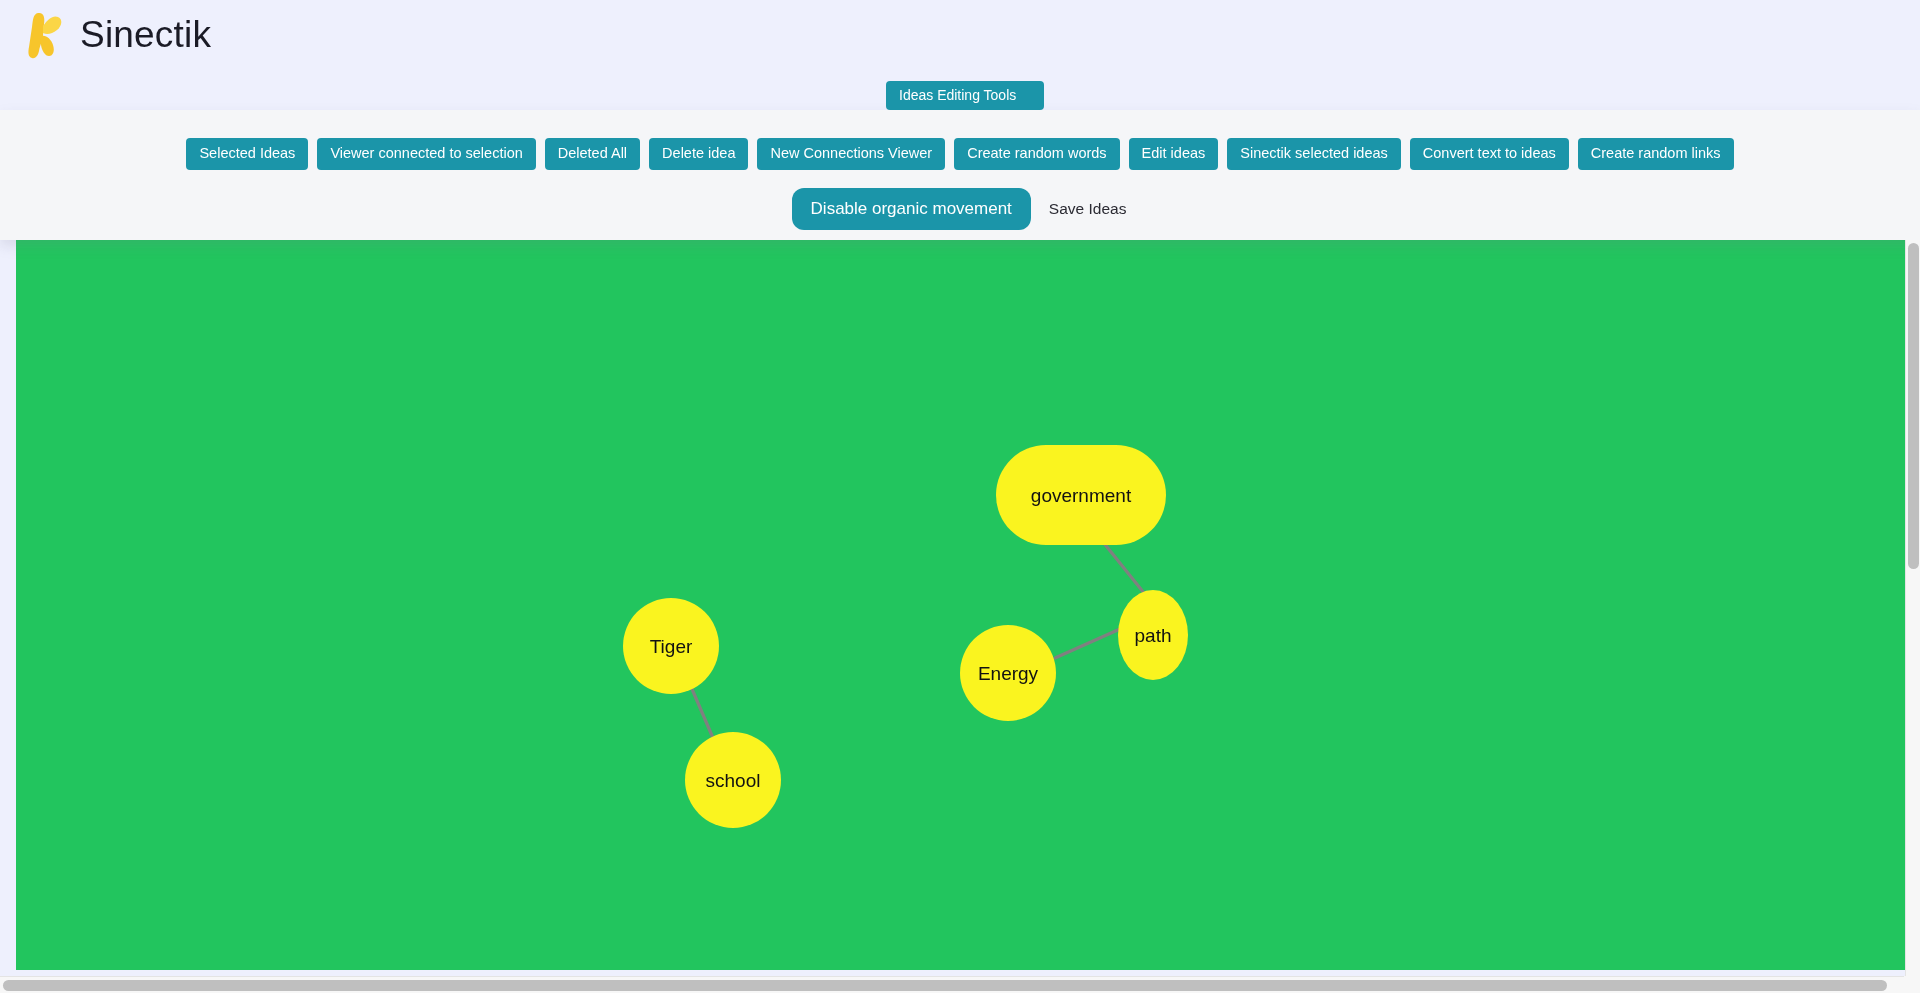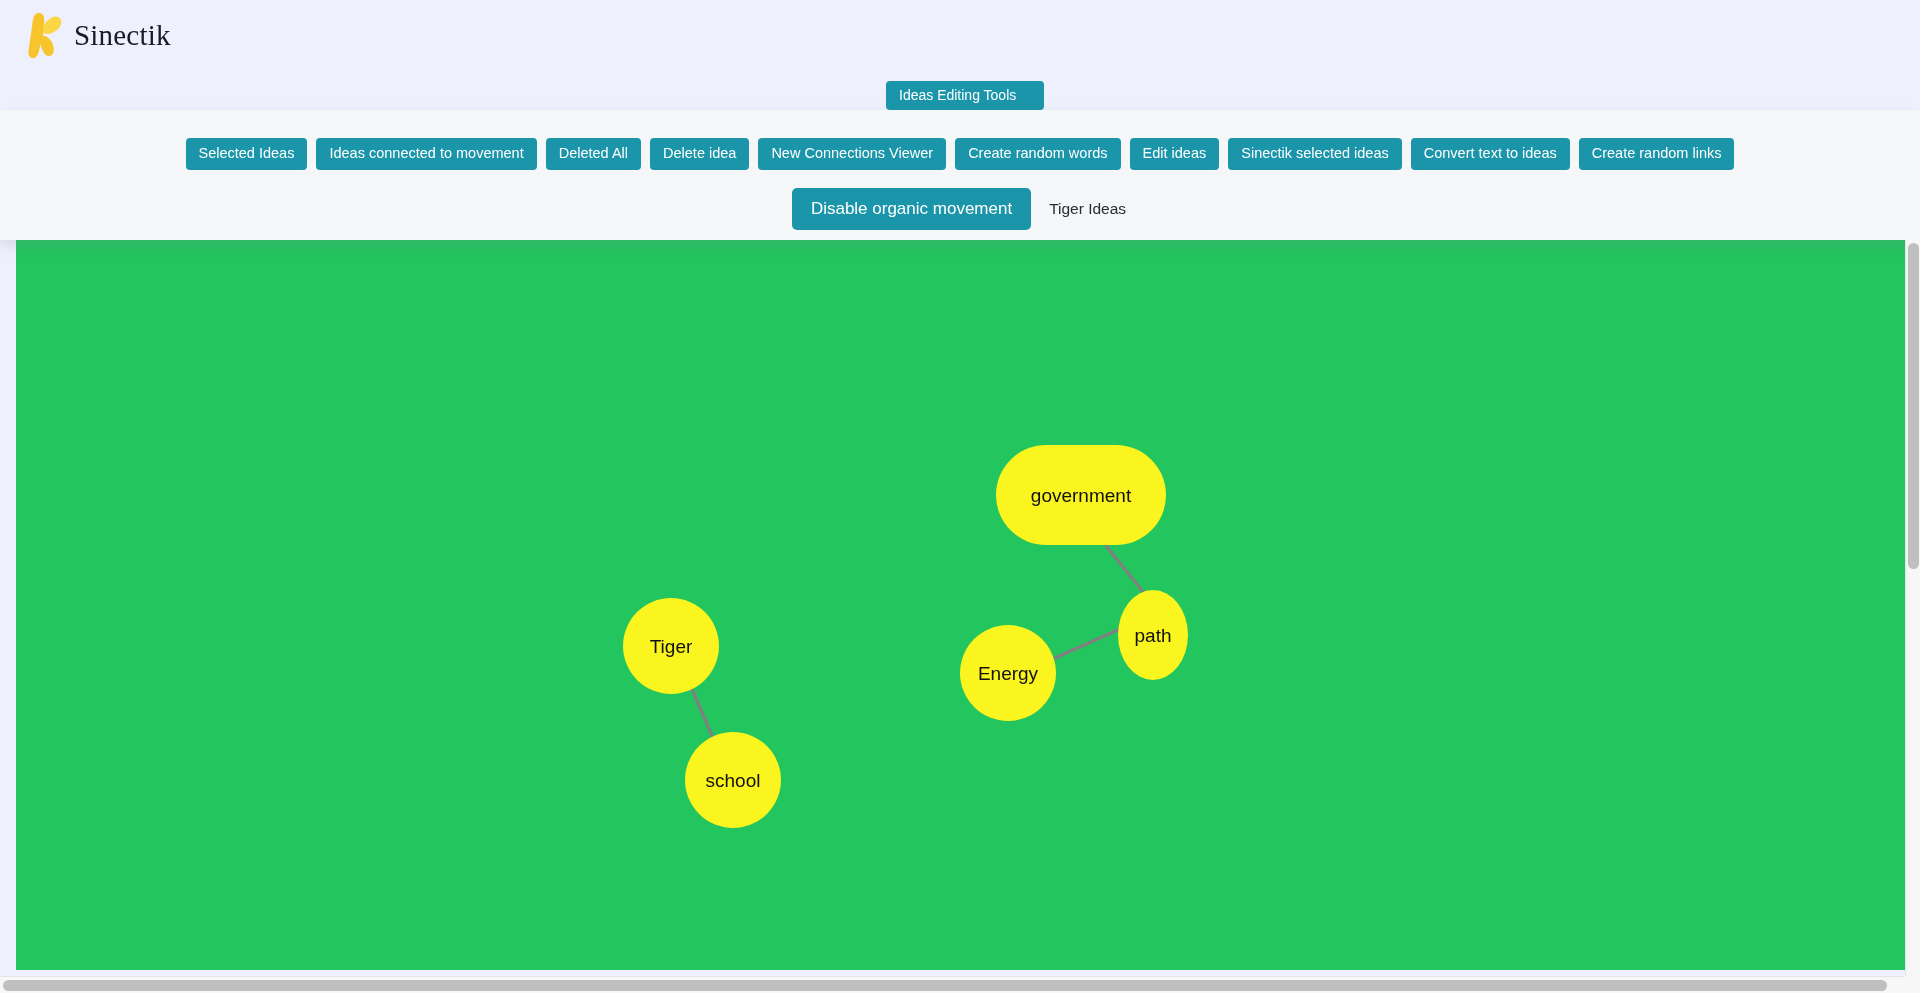--- a/index.html
+++ b/index.html
@@ -39,25 +39,25 @@
     align-items: center;
     height: 58px;
   }
   .logo-mark {
     width: 50px;
     height: 52px;
     flex: 0 0 auto;
     display: block;
   }
   .logo-text {
-    font-size: 29px;
+    font-size: 37px;
     color: #1b1b26;
     letter-spacing: 0.2px;
-    margin-left: 2px;
-    font-family: Liberation Serif, serif;
+    margin-left: 8px;
+    font-family: Liberation Sans, sans-serif;
     font-weight: 400;
     white-space: nowrap;
   }
 
   
   .tools-tab {
     position: absolute;
     left: 886px;
     top: 81px;
     background: #1b95a9;
@@ -103,21 +103,21 @@
     font-size: 14.5px;
     font-family: "Liberation Sans", sans-serif;
     padding: 8px 13px 9px 13px;
     line-height: 1;
     cursor: pointer;
     white-space: nowrap;
   }
   .tbtn.big {
     font-size: 17px;
     padding: 12px 19px 13px 19px;
-    border-radius: 5px;
+    border-radius: 12px;
   }
   .plain-link {
     background: transparent;
     border: none;
     color: #2b2b33;
     font-size: 15.5px;
     font-family: "Liberation Sans", sans-serif;
     cursor: pointer;
     padding: 4px 2px;
     white-space: nowrap;
@@ -213,34 +213,34 @@
       <span class="logo-text">Sinectik</span>
     </div>
   </div>
 
   <button class="tools-tab">Ideas Editing Tools</button>
 
   <div class="toolbar-panel">
 
     <div class="toolbar-row row1">
       <button class="tbtn">Selected Ideas</button>
-      <button class="tbtn">Ideas connected to movement</button>
+      <button class="tbtn">Viewer connected to selection</button>
       <button class="tbtn">Deleted All</button>
       <button class="tbtn">Delete idea</button>
       <button class="tbtn">New Connections Viewer</button>
       <button class="tbtn">Create random words</button>
       <button class="tbtn">Edit ideas</button>
       <button class="tbtn">Sinectik selected ideas</button>
       <button class="tbtn">Convert text to ideas</button>
       <button class="tbtn">Create random links</button>
     </div>
 
     <div class="toolbar-row row2">
       <button class="tbtn big">Disable organic movement</button>
-      <button class="plain-link">Tiger Ideas</button>
+      <button class="plain-link">Save Ideas</button>
     </div>
 
   </div>
 
   <div class="canvas">
     <svg class="graph-svg" viewBox="0 0 1909 730">
       <g id="edge-layer">
           <line x1="1087" y1="302" x2="1128" y2="353" class="edge" stroke="#808080"></line>
           <line x1="1039" y1="418" x2="1104" y2="389" class="edge" stroke="#808080"></line>
           <line x1="676" y1="449" x2="697" y2="498" class="edge" stroke="#808080"></line>

